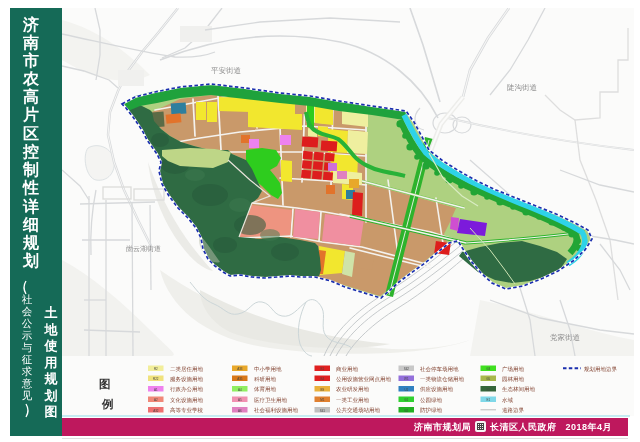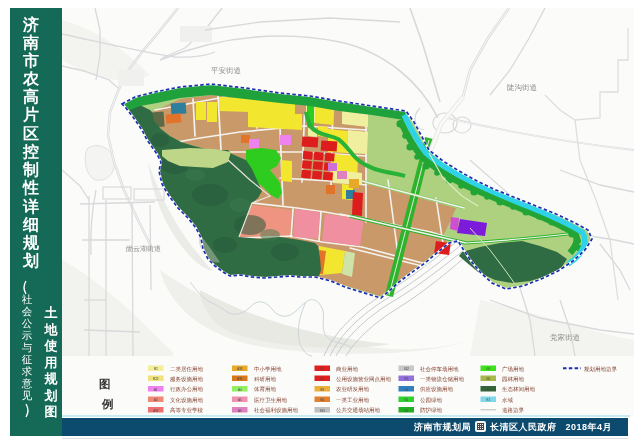--- a/index.html
+++ b/index.html
@@ -2,21 +2,21 @@
 <html><head>
 <meta charset="utf-8">
 <style>
   html,body{margin:0;padding:0;background:#fff;}
   #page{position:relative;width:640px;height:442px;background:#ffffff;overflow:hidden;
         font-family:"Liberation Sans", sans-serif;}
   #mapsvg{position:absolute;left:0;top:0;}
   
   #sidebar{position:absolute;left:10px;top:8px;width:52px;height:428px;background:#156a57;}
   
-  #bbar{position:absolute;left:62px;top:418px;width:566px;height:18px;background:#0c4a6e;}
+  #bbar{position:absolute;left:62px;top:418px;width:566px;height:18px;background:#be185d;}
   #bbar .txt{position:absolute;right:16px;top:2.5px;color:#fff;font-size:9px;font-weight:bold;
              letter-spacing:0.5px;white-space:nowrap;}
   #seal{display:inline-block;width:11px;height:11px;background:#f5f5f5;border-radius:2px;
         vertical-align:-2px;margin:0 4px;position:relative;}
   #seal:after{content:"";position:absolute;left:2px;top:2px;right:2px;bottom:2px;
         background:repeating-linear-gradient(0deg,#444 0 1px,transparent 1px 2px),
                    repeating-linear-gradient(90deg,#444 0 1px,transparent 1px 2px);}
 </style>
 </head>
 <body>

